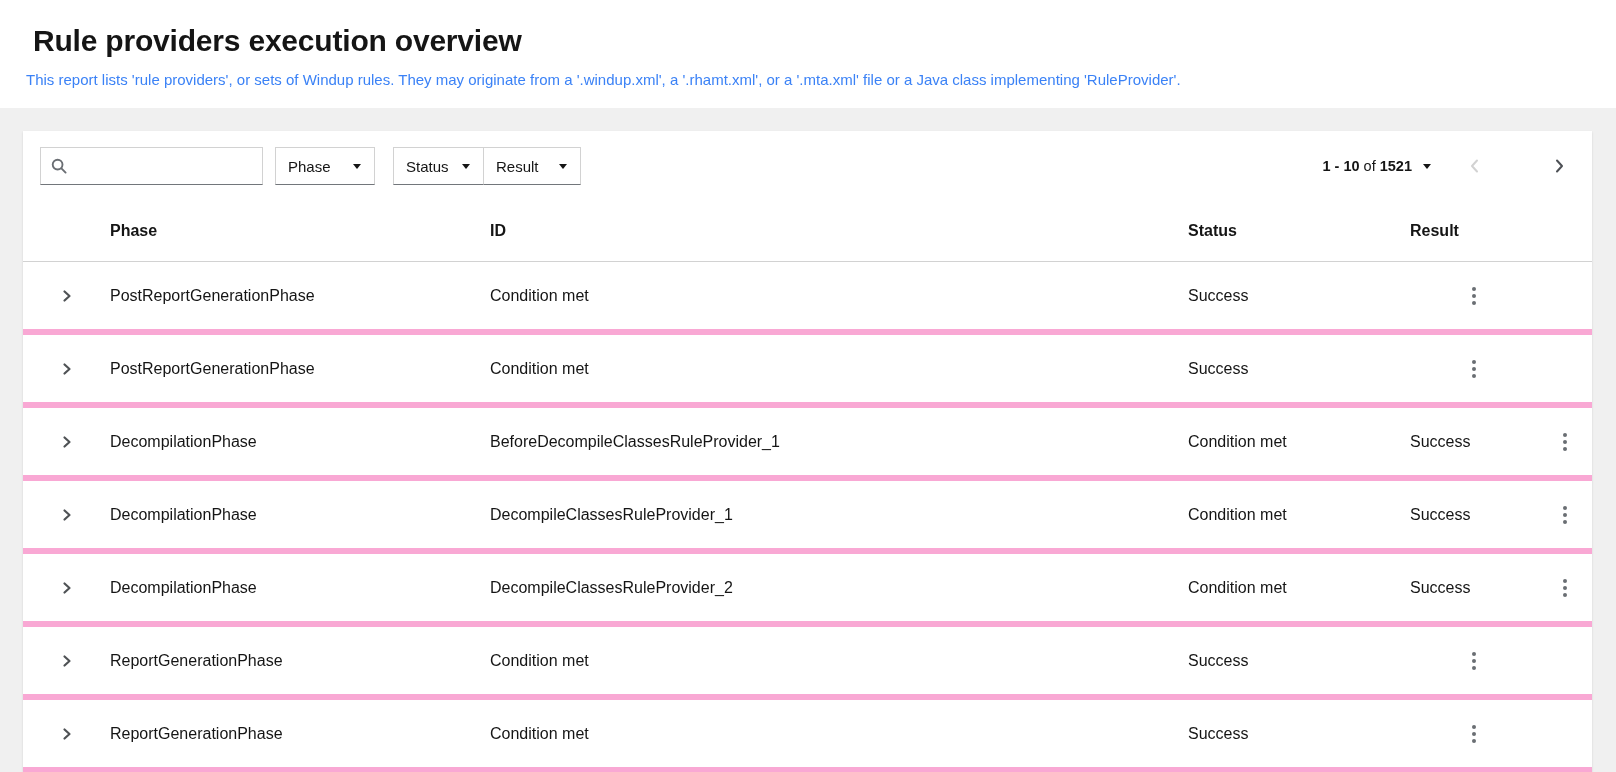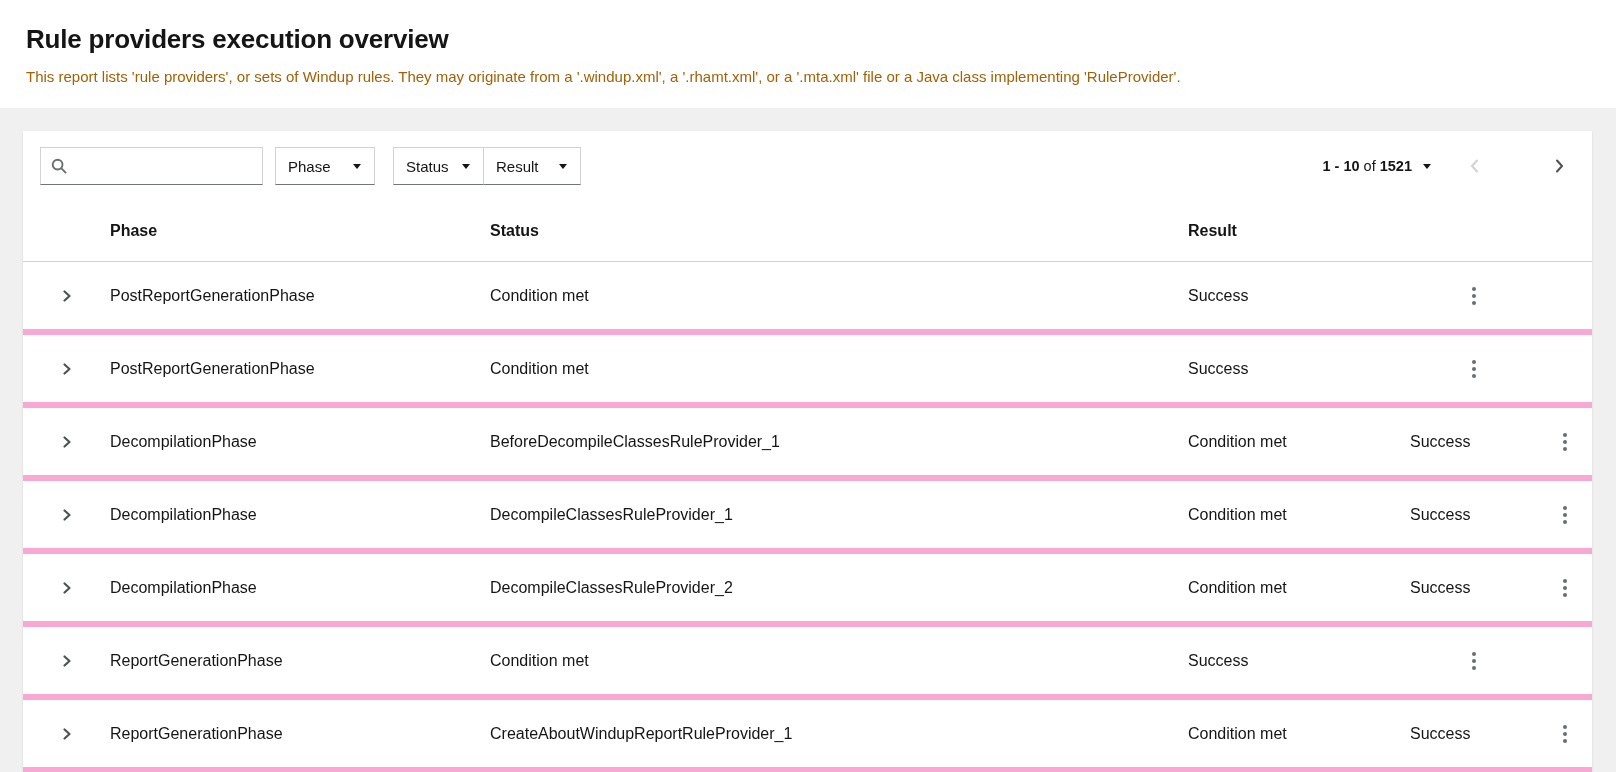--- a/index.html
+++ b/index.html
@@ -10,29 +10,30 @@
     background: #f0f0f0;
   }
 
   
   .masthead {
     background: #ffffff;
     height: 108px;
     padding: 24px 28px 0 26px;
   }
   .page-title {
-    font-size: 26px;
+    font-size: 30px;
     font-weight: 600;
     letter-spacing: -0.2px;
     color: #151515;
+    margin-left: 7px;
   }
   .page-desc {
     margin-top: 13px;
     font-size: 15px;
-    color: #a16207;
+    color: #3b82f6;
   }
 
   
   .content { padding: 23px 24px 0 23px; height: 664px; border-radius: 24px; }
   .card {
     background: #ffffff;
     width: 1569px;
     height: 641px;
     overflow: hidden;
     box-shadow: 0 1px 2px 0 rgba(3,3,3,0.12);
@@ -209,20 +210,21 @@
             <polyline points="3,2.5 8,8 3,13.5" fill="none" stroke="#4d5055" stroke-width="2" stroke-linecap="round" stroke-linejoin="round"></polyline>
           </svg>
         </button>
       </div>
     </div>
 
     <div class="tbl">
       <div class="tbl-grid thead-row">
         <div class="cell cell-expand"></div>
         <div class="cell">Phase</div>
+        <div class="cell">ID</div>
         <div class="cell">Status</div>
         <div class="cell">Result</div>
         <div class="cell cell-kebab"></div>
       </div>
       <div>
   <div class="tbl-grid trow">
     <div class="cell cell-expand">
       <button class="icon-btn">
         <svg width="14" height="14" viewBox="0 0 14 14">
           <polyline points="4.5,2.5 9.5,7 4.5,11.5" fill="none" stroke="#4f5255" stroke-width="2.2" stroke-linecap="round" stroke-linejoin="round"></polyline>
@@ -358,21 +360,20 @@
 
   <div class="tbl-grid trow">
     <div class="cell cell-expand">
       <button class="icon-btn">
         <svg width="14" height="14" viewBox="0 0 14 14">
           <polyline points="4.5,2.5 9.5,7 4.5,11.5" fill="none" stroke="#4f5255" stroke-width="2.2" stroke-linecap="round" stroke-linejoin="round"></polyline>
         </svg>
       </button>
     </div>
     <div class="cell">ReportGenerationPhase</div>
-    <div class="cell">CreateAboutWindupReportRuleProvider_1</div>
     <div class="cell">Condition met</div>
     <div class="cell">Success</div>
     <div class="cell cell-kebab">
       <button class="icon-btn">
         <span class="kebab">
                   <span></span>
                   <span></span>
                   <span></span>
                 </span>
       </button>

